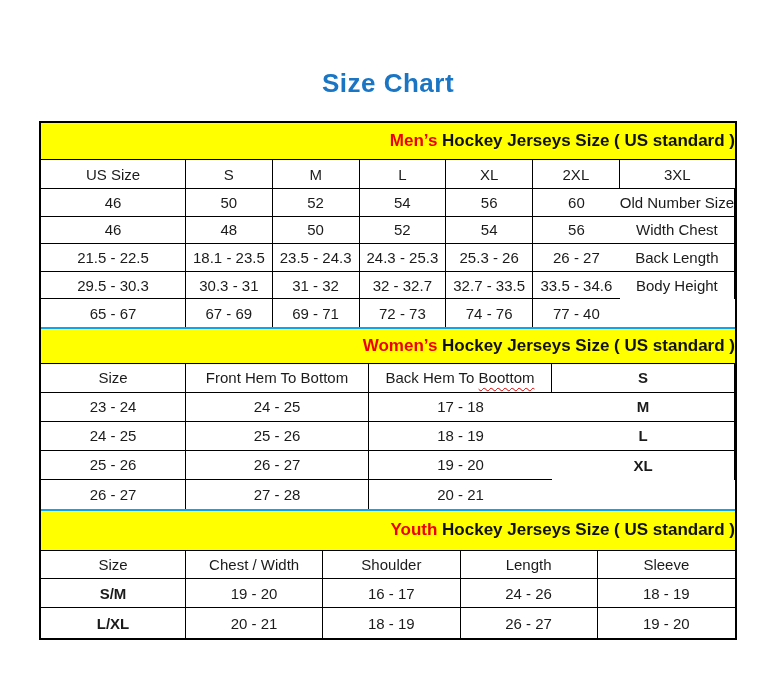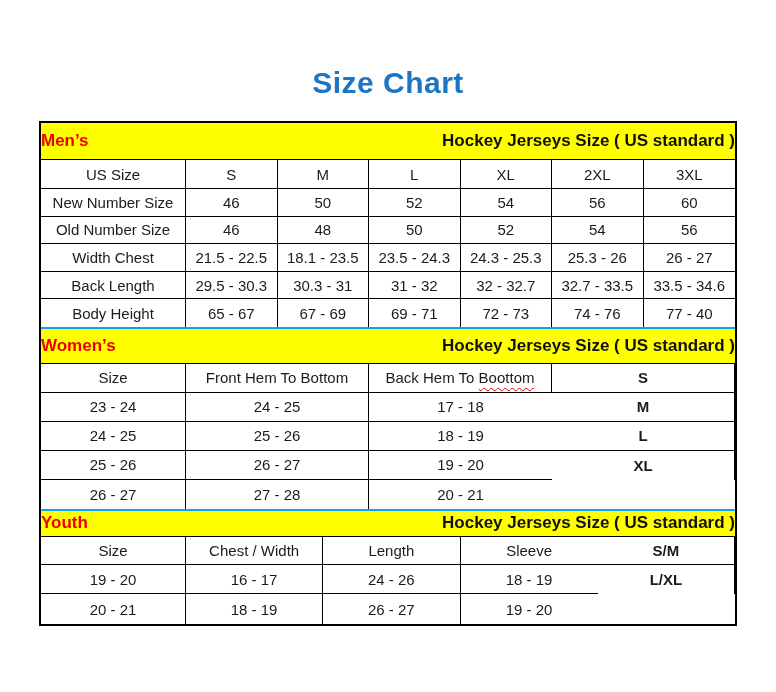--- a/index.html
+++ b/index.html
@@ -1,28 +1,28 @@
 <!DOCTYPE html>
 <html><head>
 <meta charset="utf-8">
 <style>
   html,body{margin:0;padding:0;background:#fff}
   .page{position:relative;width:776px;height:692px;background:#ffffff;overflow:hidden;
         font-family:"Liberation Sans",sans-serif;color:#1b1b1b}
   .title{position:absolute;top:66px;left:0;width:100%;text-align:center;
-         font-size:30px;line-height:34px;font-weight:700;color:#1a76c4;letter-spacing:.5px}
+         font-size:26px;line-height:34px;font-weight:700;color:#1a76c4;letter-spacing:.5px}
   .chart{position:absolute;top:121px;left:39px;width:698px;border:2px solid #000;box-sizing:border-box;background:#fff}
-  .band{display:flex;align-items:center;justify-content:space-between;background:#ffff00;
+  .band{display:flex;align-items:center;justify-content:flex-end;background:#ffff00;
         font-weight:700;font-size:17px;color:#111;border-bottom:1px solid #000;box-sizing:border-box}
   .band span{white-space:pre}
   .band .accent{color:#ee0000}
   .sec + .sec .band{border-top:2px solid #0ea5e9}
   .sec-mens .band{height:37px}
   .sec-womens .band{height:37px}
-  .sec-youth .band{height:28px}
+  .sec-youth .band{height:42px}
   .grid{display:grid}
   .grid-mens{grid-template-columns:145px repeat(6,1fr);grid-template-rows:29px repeat(5,27.6px)}
   .grid-womens{grid-template-columns:145px repeat(3,1fr);grid-template-rows:29px repeat(4,29px)}
   .grid-youth{grid-template-columns:145px repeat(4,1fr);grid-template-rows:28px repeat(2,29.5px)}
   .cell{display:flex;align-items:center;justify-content:center;box-sizing:border-box;
         border-right:1px solid #000;border-bottom:1px solid #000;font-size:15px;background:#fff;
         white-space:nowrap}
   .cell.lastcol{border-right:0}
   .cell.lastrow{border-bottom:0}
   .cell.head{font-weight:400}
@@ -45,21 +45,20 @@
           <span class="rest"> Hockey Jerseys Size ( US standard )</span>
       </div>
       <div class="grid grid-mens">
           <div class="cell head">US Size</div>
           <div class="cell head">S</div>
           <div class="cell head">M</div>
           <div class="cell head">L</div>
           <div class="cell head">XL</div>
           <div class="cell head">2XL</div>
           <div class="cell head lastcol">3XL</div>
-          <div class="cell rowlabel">New Number Size</div>
           <div class="cell val">46</div>
           <div class="cell val">50</div>
           <div class="cell val">52</div>
           <div class="cell val">54</div>
           <div class="cell val">56</div>
           <div class="cell val lastcol">60</div>
           <div class="cell rowlabel">Old Number Size</div>
           <div class="cell val">46</div>
           <div class="cell val">48</div>
           <div class="cell val">50</div>
@@ -122,20 +121,21 @@
     </section>
 
     <section class="sec sec-youth">
       <div class="band">
         <span class="accent">Youth</span>
           <span class="rest"> Hockey Jerseys Size ( US standard )</span>
       </div>
       <div class="grid grid-youth">
           <div class="cell head">Size</div>
           <div class="cell head">Chest / Width</div>
+          <div class="cell head">Shoulder</div>
           <div class="cell head">Length</div>
           <div class="cell head lastcol">Sleeve</div>
           <div class="cell rowlabel">S/M</div>
           <div class="cell val">19 - 20</div>
           <div class="cell val">16 - 17</div>
           <div class="cell val">24 - 26</div>
           <div class="cell val lastcol">18 - 19</div>
           <div class="cell rowlabel lastrow">L/XL</div>
           <div class="cell val lastrow">20 - 21</div>
           <div class="cell val lastrow">18 - 19</div>

